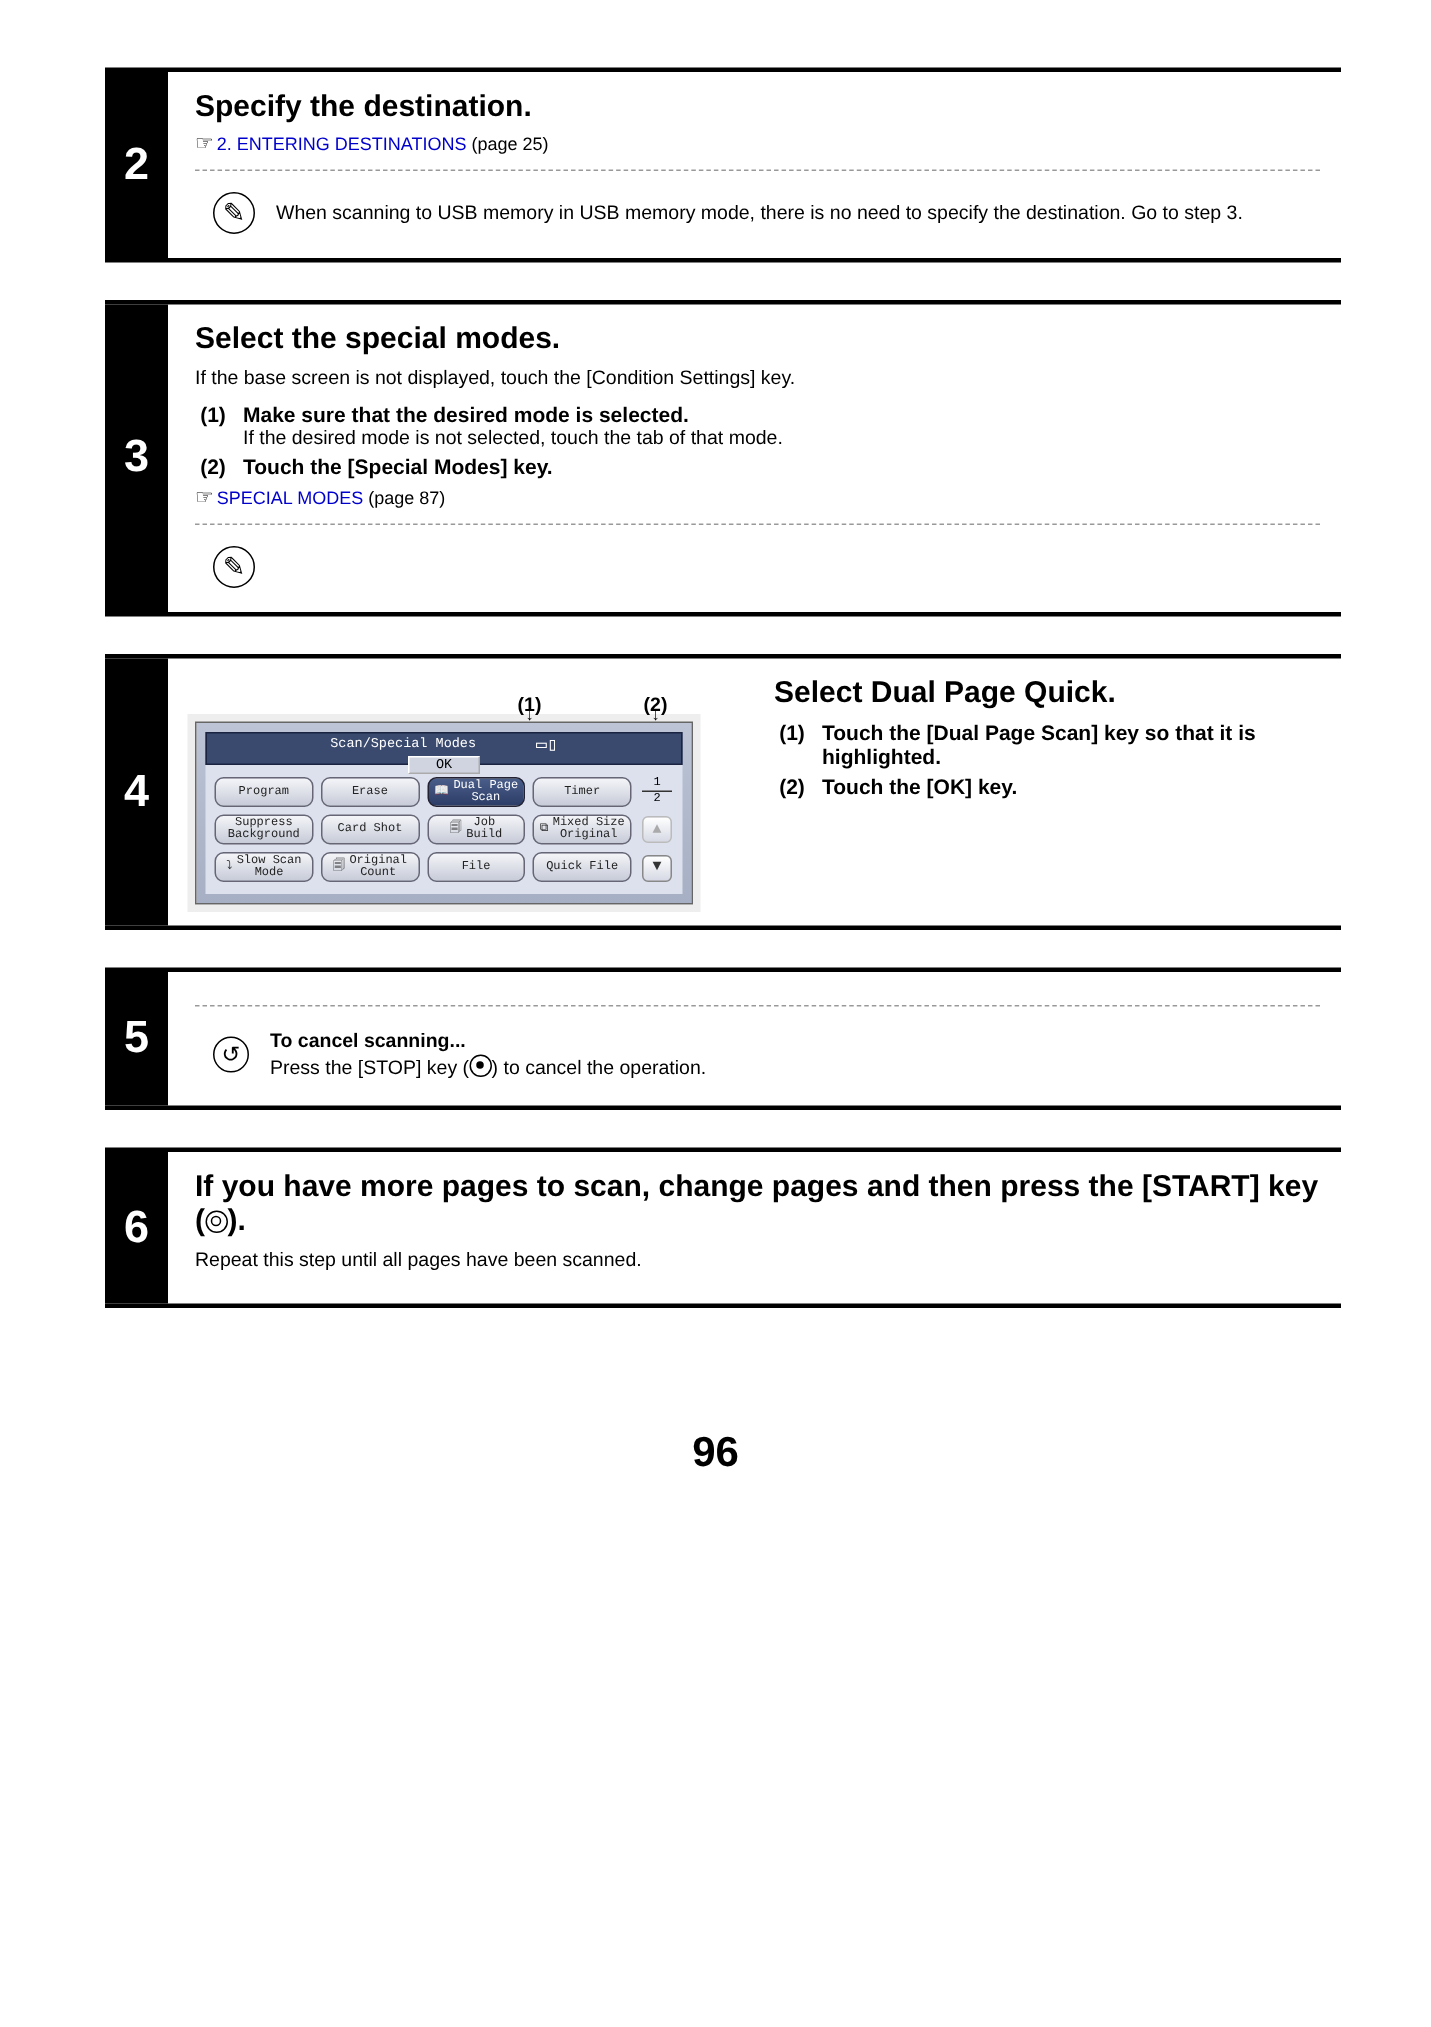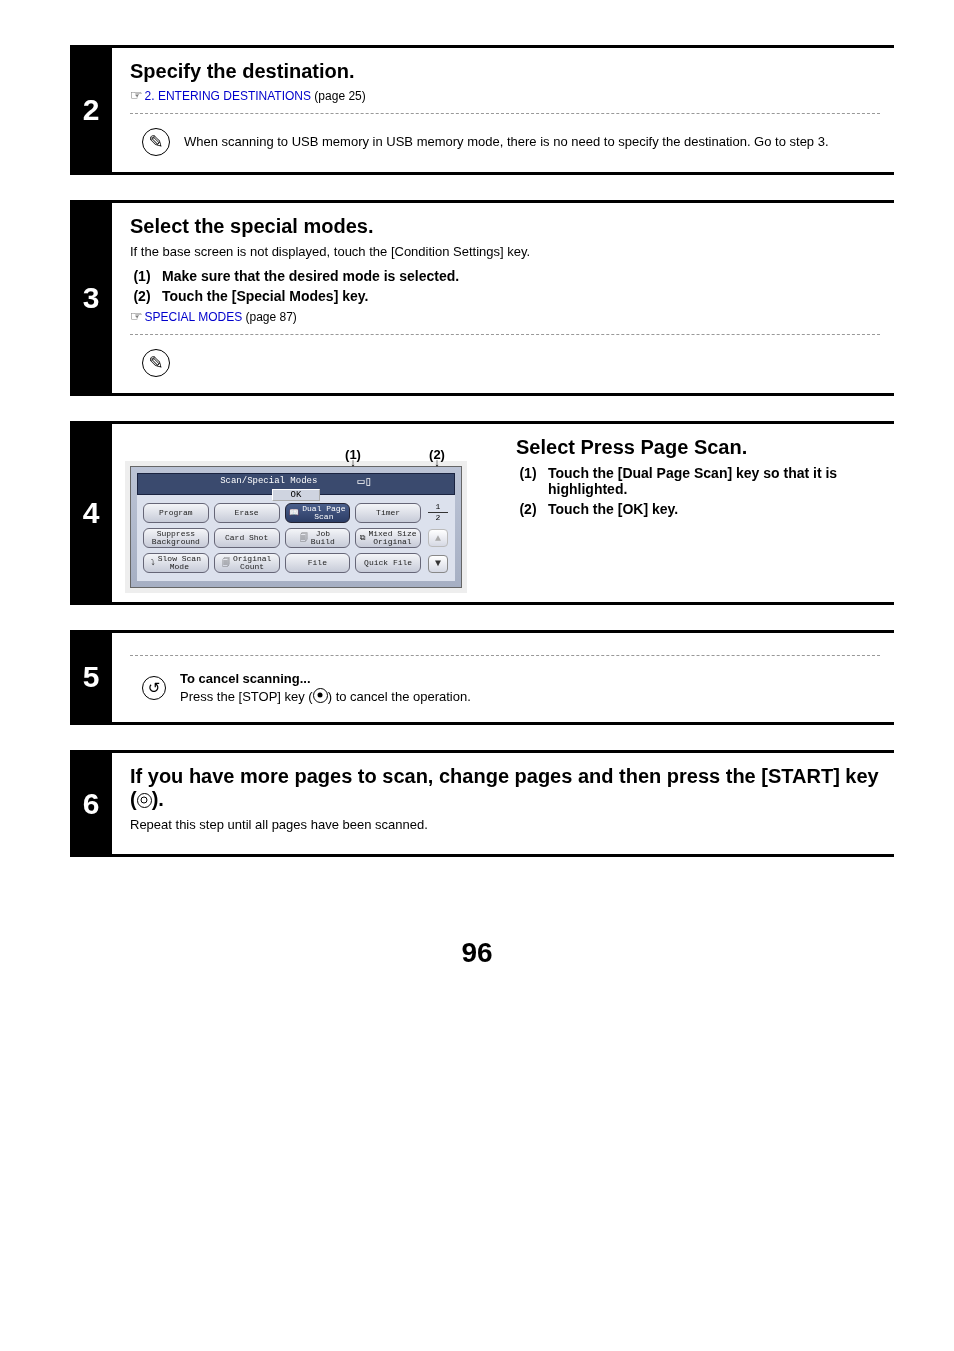--- a/index.html
+++ b/index.html
@@ -181,20 +181,21 @@
       <div class="num-col">3</div>
       <div class="content-col">
         <h2>Select the special modes.</h2>
         <div class="body-text">If the base screen is not displayed, touch the [Condition Settings] key.</div>
         <div class="sub-list">
           <div class="sub-item">
             <div class="sub-label">
                 <span class="sub-num">(1)</span>
                 <span>Make sure that the desired mode is selected.</span>
               </div>
+            <div class="sub-desc">If the desired mode is not selected, touch the tab of that mode.</div>
           </div>
           <div class="sub-item">
             <div class="sub-label">
                 <span class="sub-num">(2)</span>
                 <span>Touch the [Special Modes] key.</span>
               </div>
           </div>
         </div>
         <div class="special-link">
           <span class="hand">☞</span><a class="hand-link">SPECIAL MODES</a><span class="pg"> (page 87)</span>
@@ -283,21 +284,21 @@
                     <div class="bar"></div>
                     <div>2</div>
                   </div>
                   <div class="arrow-btn disabled">▲</div>
                   <div class="arrow-btn">▼</div>
                 </div>
               </div>
             </div>
           </div>
           <div class="content-right">
-            <h2>Select Press Page Scan.</h2>
+            <h2>Select Dual Page Quick.</h2>
             <div class="sub-list">
               <div class="sub-item">
                 <div class="sub-label">
                     <span class="sub-num">(1)</span>
                     <span>Touch the [Dual Page Scan] key so that it is highlighted.</span>
                   </div>
               </div>
               <div class="sub-item">
                 <div class="sub-label">
                     <span class="sub-num">(2)</span>

